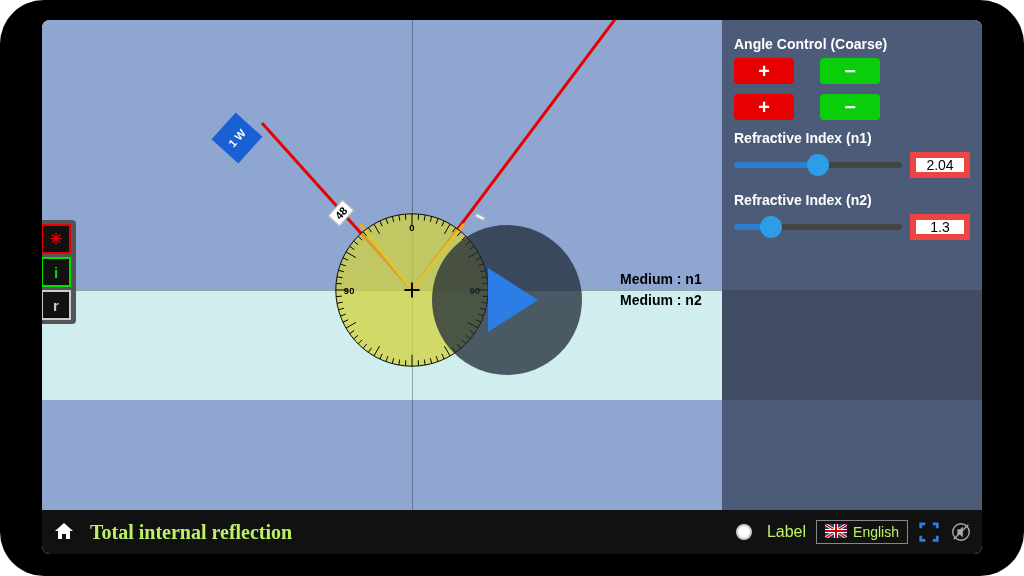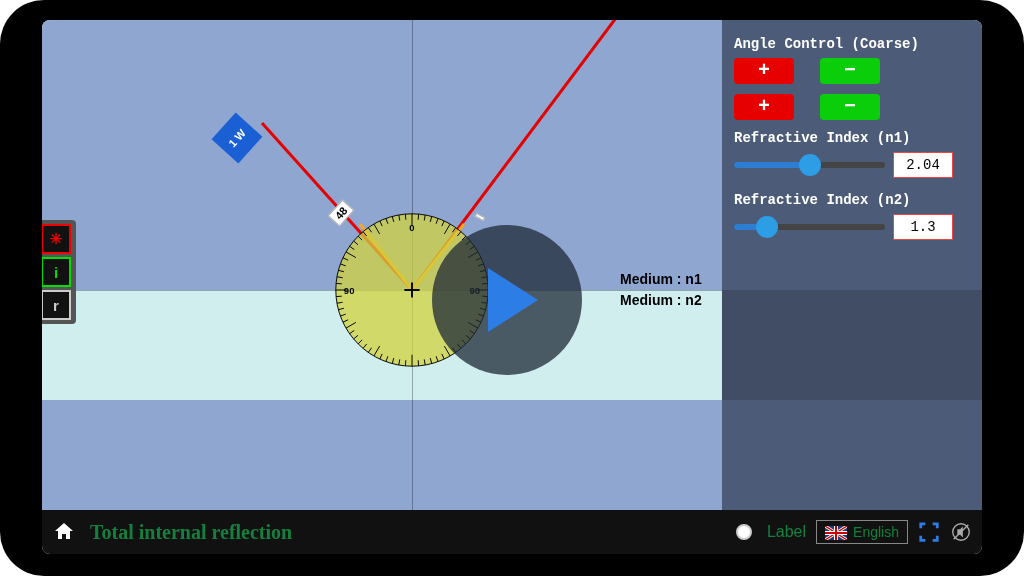--- a/index.html
+++ b/index.html
@@ -107,23 +107,22 @@
   .tool-laser { border-color: #e00; color: #e00; background: #111; }
   .tool-i { border-color: #0d0; color: #0d0; background: #111; }
   .tool-r { border-color: #ccc; color: #ccc; background: #111; }
 
   
   .panel {
     position: absolute;
     right: 0; top: 0;
     width: 260px; height: 490px;
     background: #4c5b77;
-    padding: 16px 29px 10px 12px;
+    padding: 16px 12px 10px 12px;
     color: #fff;
-    font-family: Liberation Mono, monospace;
   }
   .panel-label { font-weight: bold; font-size: 14px; margin-bottom: 6px; }
   .btn-row { display: flex; gap: 26px; margin-bottom: 10px; }
   .btn-pm {
     width: 60px; height: 26px;
     border-radius: 4px;
     color: #fff; font-size: 20px; font-weight: bold;
     display: flex; align-items: center; justify-content: center;
     cursor: pointer;
     line-height: 1;
@@ -140,50 +139,50 @@
     background: #2d7dd2; border-radius: 3px;
   }
   .slider-thumb {
     position: absolute; top: 50%; transform: translate(-50%,-50%);
     width: 22px; height: 22px; border-radius: 50%;
     background: #2d9de6;
   }
   .val-box {
     width: 60px; height: 26px;
     background: #fff; color: #000;
-    border: 1px solid #ef4444;
+    border: 6px solid #ef4444;
     display: flex; align-items: center; justify-content: center;
     font-size: 14px;
   }
 
   .panel .shade {
     position: absolute;
     left: 0; top: 270px; width: 100%; height: 110px;
     background: rgba(0,0,0,0.15);
     pointer-events: none;
   }
 
   
   .bottombar {
     position: absolute;
     left: 0; bottom: 0;
     width: 100%; height: 44px;
     background: #111;
-    color: #15803d;
+    color: #bef264;
     display: flex; align-items: center;
     padding: 0 10px;
     gap: 10px;
   }
   .home-icon { width: 24px; height: 24px; color: #fff; }
   .title { font-weight: bold; font-size: 20px; font-family: Georgia, serif; margin-left: 4px;}
   .bottom-spacer { flex: 1; }
   .label-toggle { display: flex; align-items: center; gap: 15px; font-size: 16px; }
   .label-dot { width: 16px; height: 16px; border-radius: 50%; background: #fff; border: 2px solid #ccc; }
   .lang-box {
-    display: flex; align-items: flex-end; gap: 6px;
+    display: flex; align-items: flex-start; gap: 6px;
     border: 1px solid #888; padding: 3px 8px; font-size: 14px;
   }
   .flag { width: 22px; height: 14px; background: #223a7a; position: relative; overflow: hidden;}
   .bottom-icon { width: 22px; height: 22px; }
 
   .play-overlay {
     position: absolute;
     left: 390px; top: 205px;
     width: 150px; height: 150px;
     border-radius: 50%;

